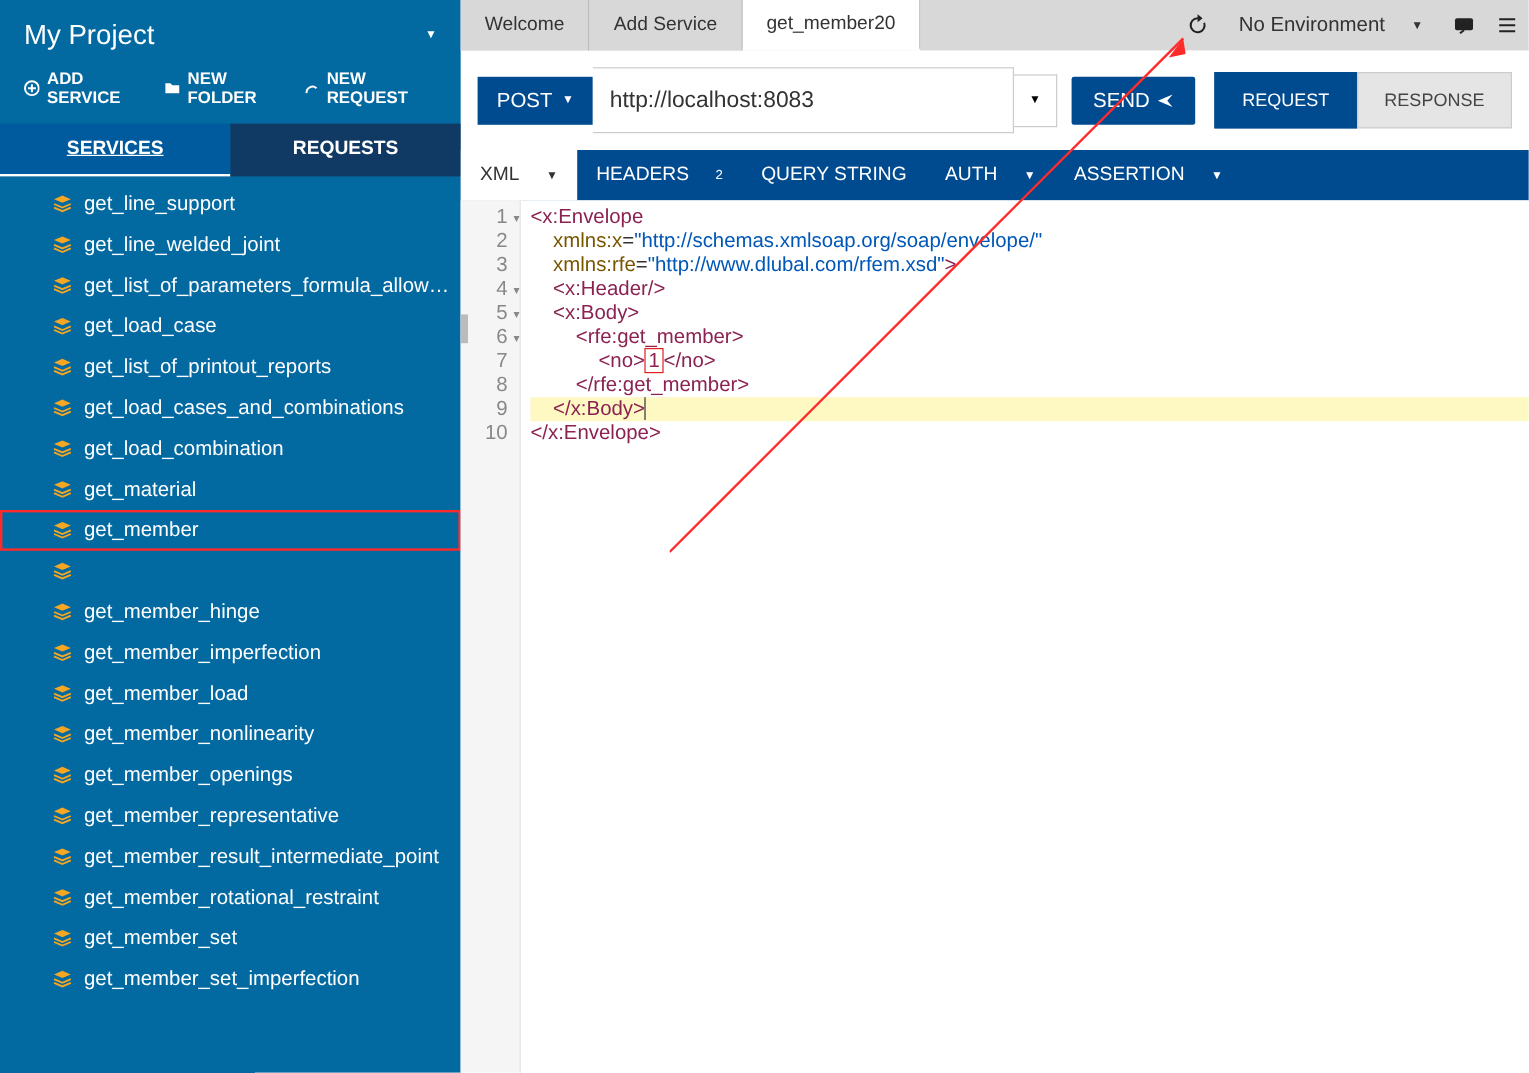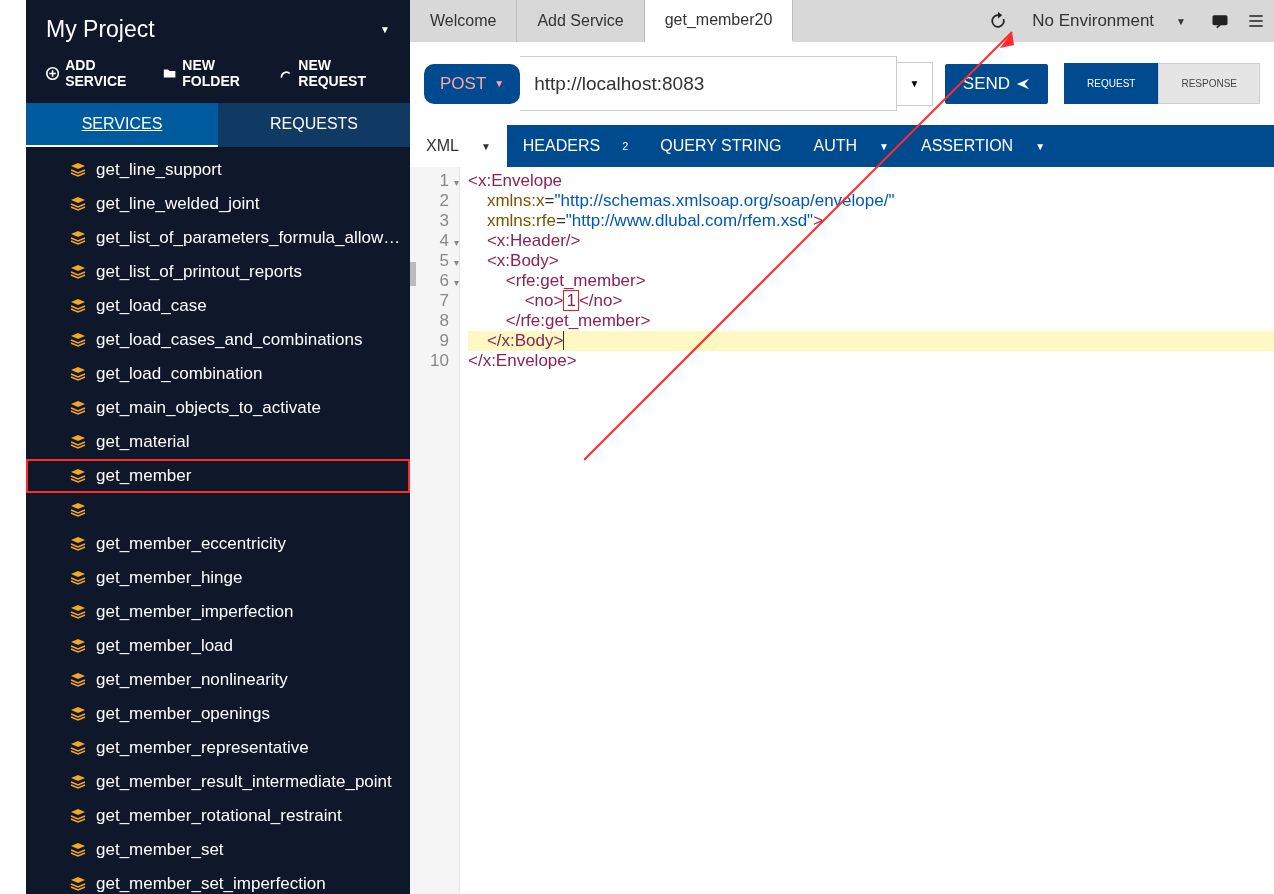--- a/index.html
+++ b/index.html
@@ -1,53 +1,53 @@
 <!DOCTYPE html>
 <html><head>
 <meta charset="utf-8">
 <style>
 * { box-sizing: border-box; margin: 0; padding: 0; font-family: "Segoe UI", Arial, sans-serif; }
 html, body { width: 1274px; height: 894px; overflow: hidden; background: #fff; }
 .app { display: flex; width: 100%; height: 100%; }
 
 
-.sidebar { width: 384px; background: #0f172a; color: #fff; display: flex; flex-direction: column; flex-shrink: 0; margin-left: 26px; }
+.sidebar { width: 384px; background: #0369a1; color: #fff; display: flex; flex-direction: column; flex-shrink: 0; }
 .sidebar-header { display: flex; align-items: center; justify-content: space-between; padding: 16px 20px 8px 20px; }
 .sidebar-title { font-size: 23px; font-weight: 400; }
 .sidebar-title-caret { font-size: 10px; color: #fff; }
 .sidebar-toolbar { display: flex; gap: 14px; padding: 6px 20px 14px 20px; font-size: 14px; font-weight: 600; }
 .sidebar-toolbar .tbtn { display: inline-flex; align-items: center; gap: 6px; cursor: pointer; }
 .sidebar-toolbar svg { width: 15px; height: 15px; fill: #fff; }
 .sidebar-tabs { display: flex; }
-.sidebar-tab { flex: 1; text-align: center; padding: 12px 0; font-size: 16px; cursor: pointer; background: #005a9e; }
+.sidebar-tab { flex: 1; text-align: center; padding: 12px 0; font-size: 16px; cursor: pointer; background: #005a9e; font-weight: bold; }
 .sidebar-tab.active { border-bottom: 2px solid #fff; text-decoration: underline; }
 .sidebar-tab.inactive { background: #103a63; }
 .sidebar-list { overflow: hidden; flex: 1; padding-top: 6px; }
 .service-item { display: flex; align-items: center; gap: 10px; padding: 6px 16px 6px 44px; font-size: 17px; cursor: pointer; white-space: nowrap; overflow: hidden; text-overflow: ellipsis; height: 34px; }
 .service-item .layer-icon { width: 16px; height: 16px; flex-shrink: 0; }
 .service-item.highlighted { outline: 2px solid #ff2b2b; outline-offset: -2px; }
 .layer-icon svg { width: 16px; height: 16px; }
 
 
 .main { flex: 1; display: flex; flex-direction: column; background: #fff; position: relative; }
 .topbar { display: flex; align-items: center; background: #d8d8d8; height: 42px; }
 .topbar .tab { padding: 10px 20px; font-size: 16px; color: #333; cursor: pointer; border-right: 1px solid #bbb; background: #d8d8d8; height: 42px; display: flex; align-items: center; }
 .topbar .tab.active { background: #fff; border-bottom: 2px solid #fff; }
 .topbar .spacer { flex: 1; }
 .topbar .envbtn { display: flex; align-items: center; gap: 22px; color: #333; font-size: 17px; padding: 0 16px; cursor: pointer; }
 .topbar .iconbtn { width: 36px; height: 36px; display: flex; align-items: center; justify-content: center; cursor: pointer; color: #222; }
 .topbar svg { width: 20px; height: 20px; fill: #222; }
 
 .reqrow { display: flex; align-items: center; padding: 14px 14px 0 14px; gap: 0; }
-.method-btn { background: #004a8f; color: #fca5a5; padding: 10px 16px; font-size: 17px; cursor: pointer; display: flex; align-items: center; gap: 8px; border-radius: 10px; }
+.method-btn { background: #004a8f; color: #ffffff; padding: 10px 16px; font-size: 17px; cursor: pointer; display: flex; align-items: center; gap: 8px; border-radius: 0; }
 .url-input { flex: 1; font-size: 19px; color: #333; padding: 10px 14px; border: 1px solid #ccc; border-left: none; outline: none; height: 55px; }
 .dropdown-btn { width: 36px; height: 44px; border: 1px solid #ccc; border-left: none; display: flex; align-items: center; justify-content: center; cursor: pointer; background: #fff; }
 .send-btn { background: #004a8f; color: #fff; padding: 10px 18px; font-size: 17px; margin-left: 12px; cursor: pointer; display: flex; align-items: center; gap: 6px; border-radius: 2px; }
 .toggle-tabs { margin-left: 16px; display: flex; }
-.toggle-tabs .ttab { padding: 14px 22px; font-size: 10px; cursor: pointer; border: 1px solid #ccc; color: #444; }
+.toggle-tabs .ttab { padding: 14px 22px; font-size: 15px; cursor: pointer; border: 1px solid #ccc; color: #444; }
 .toggle-tabs .ttab.active { background: #004a8f; color: #fff; border-color: #004a8f; }
 .toggle-tabs .ttab.inactive { background: #e5e5e5; }
 
 .subtabs { display: flex; align-items: center; background: #004a8f; margin: 14px 0 0 0; height: 42px; }
 .subtab { background: #fff; color: #333; padding: 10px 16px; font-size: 16px; cursor: pointer; display: flex; align-items: center; gap: 22px; margin: 0; height: 42px; }
 .subtab.dark { background: transparent; color: #fff; }
 .subtab.dark .caret { color: #fff; }
 .subtab sup { font-size: 11px; }
 .caret { font-size: 10px; }
 
@@ -131,84 +131,68 @@
               <path d="M1 11l7 3 7-3" fill="none" stroke="#f5a623" stroke-width="1.5"></path>
             </svg></span>
           <span>get_list_of_parameters_formula_allow…</span>
         </div>
         <div class="service-item">
           <span class="layer-icon"><svg viewBox="0 0 16 16">
               <path d="M8 1l7 3-7 3-7-3z" fill="#f5a623"></path>
               <path d="M1 8l7 3 7-3" fill="none" stroke="#f5a623" stroke-width="1.5"></path>
               <path d="M1 11l7 3 7-3" fill="none" stroke="#f5a623" stroke-width="1.5"></path>
             </svg></span>
+          <span>get_load_case</span>
+        </div>
+        <div class="service-item">
+          <span class="layer-icon"><svg viewBox="0 0 16 16">
+              <path d="M8 1l7 3-7 3-7-3z" fill="#f5a623"></path>
+              <path d="M1 8l7 3 7-3" fill="none" stroke="#f5a623" stroke-width="1.5"></path>
+              <path d="M1 11l7 3 7-3" fill="none" stroke="#f5a623" stroke-width="1.5"></path>
+            </svg></span>
           <span>get_list_of_printout_reports</span>
         </div>
         <div class="service-item">
           <span class="layer-icon"><svg viewBox="0 0 16 16">
               <path d="M8 1l7 3-7 3-7-3z" fill="#f5a623"></path>
               <path d="M1 8l7 3 7-3" fill="none" stroke="#f5a623" stroke-width="1.5"></path>
               <path d="M1 11l7 3 7-3" fill="none" stroke="#f5a623" stroke-width="1.5"></path>
             </svg></span>
-          <span>get_load_case</span>
-        </div>
-        <div class="service-item">
-          <span class="layer-icon"><svg viewBox="0 0 16 16">
-              <path d="M8 1l7 3-7 3-7-3z" fill="#f5a623"></path>
-              <path d="M1 8l7 3 7-3" fill="none" stroke="#f5a623" stroke-width="1.5"></path>
-              <path d="M1 11l7 3 7-3" fill="none" stroke="#f5a623" stroke-width="1.5"></path>
-            </svg></span>
           <span>get_load_cases_and_combinations</span>
         </div>
         <div class="service-item">
           <span class="layer-icon"><svg viewBox="0 0 16 16">
               <path d="M8 1l7 3-7 3-7-3z" fill="#f5a623"></path>
               <path d="M1 8l7 3 7-3" fill="none" stroke="#f5a623" stroke-width="1.5"></path>
               <path d="M1 11l7 3 7-3" fill="none" stroke="#f5a623" stroke-width="1.5"></path>
             </svg></span>
           <span>get_load_combination</span>
         </div>
         <div class="service-item">
           <span class="layer-icon"><svg viewBox="0 0 16 16">
               <path d="M8 1l7 3-7 3-7-3z" fill="#f5a623"></path>
               <path d="M1 8l7 3 7-3" fill="none" stroke="#f5a623" stroke-width="1.5"></path>
               <path d="M1 11l7 3 7-3" fill="none" stroke="#f5a623" stroke-width="1.5"></path>
             </svg></span>
-          <span>get_main_objects_to_activate</span>
-        </div>
-        <div class="service-item">
-          <span class="layer-icon"><svg viewBox="0 0 16 16">
-              <path d="M8 1l7 3-7 3-7-3z" fill="#f5a623"></path>
-              <path d="M1 8l7 3 7-3" fill="none" stroke="#f5a623" stroke-width="1.5"></path>
-              <path d="M1 11l7 3 7-3" fill="none" stroke="#f5a623" stroke-width="1.5"></path>
-            </svg></span>
           <span>get_material</span>
         </div>
         <div class="service-item highlighted">
           <span class="layer-icon"><svg viewBox="0 0 16 16">
               <path d="M8 1l7 3-7 3-7-3z" fill="#f5a623"></path>
               <path d="M1 8l7 3 7-3" fill="none" stroke="#f5a623" stroke-width="1.5"></path>
               <path d="M1 11l7 3 7-3" fill="none" stroke="#f5a623" stroke-width="1.5"></path>
             </svg></span>
           <span>get_member</span>
         </div>
         <div class="service-item">
           <span class="layer-icon"><svg viewBox="0 0 16 16">
               <path d="M8 1l7 3-7 3-7-3z" fill="#f5a623"></path>
               <path d="M1 8l7 3 7-3" fill="none" stroke="#f5a623" stroke-width="1.5"></path>
               <path d="M1 11l7 3 7-3" fill="none" stroke="#f5a623" stroke-width="1.5"></path>
             </svg></span>
-        </div>
-        <div class="service-item">
-          <span class="layer-icon"><svg viewBox="0 0 16 16">
-              <path d="M8 1l7 3-7 3-7-3z" fill="#f5a623"></path>
-              <path d="M1 8l7 3 7-3" fill="none" stroke="#f5a623" stroke-width="1.5"></path>
-              <path d="M1 11l7 3 7-3" fill="none" stroke="#f5a623" stroke-width="1.5"></path>
-            </svg></span>
-          <span>get_member_eccentricity</span>
         </div>
         <div class="service-item">
           <span class="layer-icon"><svg viewBox="0 0 16 16">
               <path d="M8 1l7 3-7 3-7-3z" fill="#f5a623"></path>
               <path d="M1 8l7 3 7-3" fill="none" stroke="#f5a623" stroke-width="1.5"></path>
               <path d="M1 11l7 3 7-3" fill="none" stroke="#f5a623" stroke-width="1.5"></path>
             </svg></span>
           <span>get_member_hinge</span>
         </div>
         <div class="service-item">

